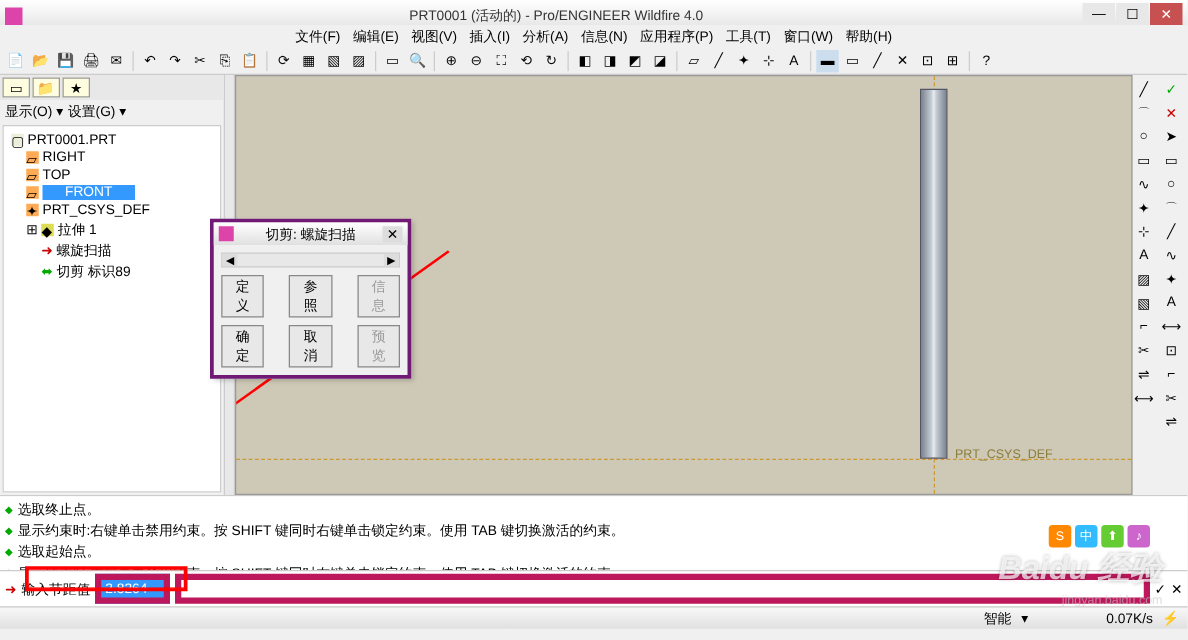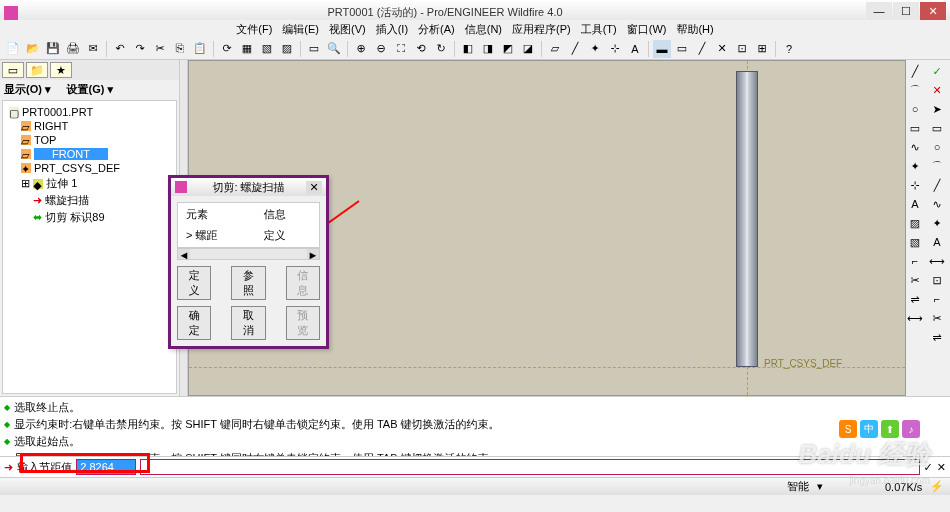--- a/index.html
+++ b/index.html
@@ -12,21 +12,21 @@
 .win-controls .close { background: #c75050; color: #fff; }
 .menubar { height: 18px; background: #f0f0f0; display: flex; align-items: center; padding: 0 4px; gap: 2px; justify-content: center; }
 .menubar span { padding: 0 4px; cursor: pointer; }
 .toolbar1, .toolbar2 { height: 22px; background: #f0f0f0; border-bottom: 1px solid #ccc; display: flex; align-items: center; padding: 0 4px; gap: 2px; }
 .tb-btn { width: 18px; height: 18px; border: 1px solid transparent; display: flex; align-items: center; justify-content: center; cursor: pointer; }
 .tb-sep { width: 1px; height: 16px; background: #ccc; margin: 0 2px; }
 .main { display: flex; height: 336px; }
 .sidebar { width: 180px; background: #f0f0f0; border-right: 1px solid #ccc; display: flex; flex-direction: column; }
 .sidebar-tabs { height: 20px; display: flex; gap: 2px; padding: 2px; background: #e8e8e8; }
 .sidebar-tabs span { width: 22px; height: 16px; border: 1px solid #999; background: #fffde0; display: flex; align-items: center; justify-content: center; cursor: pointer; }
-.sidebar-opts { height: 18px; padding: 0 4px; display: flex; gap: 16px; align-items: center; font-weight: bold; }
+.sidebar-opts { height: 18px; padding: 0 4px; display: flex; gap: 4px; align-items: center; }
 .sidebar-opts span { cursor: pointer; }
 .tree { flex: 1; background: #fff; border: 1px solid #ccc; margin: 2px; padding: 4px; overflow: auto; }
 .tree-item { padding: 1px 0 1px 14px; white-space: nowrap; cursor: pointer; display: flex; align-items: center; gap: 3px; }
 .tree-item.l1 { padding-left: 2px; }
 .tree-item.l3 { padding-left: 26px; }
 .tree-item .sel { background: #3399ff; color: #fff; padding: 0 18px; }
 .ticon { width: 10px; height: 10px; display: inline-block; }
 .viewport { flex: 1; background: #cec9b6; position: relative; border: 1px solid #999; }
 .axis-h { position: absolute; left: 0; right: 0; border-top: 1px dashed #cc9933; }
 .axis-v { position: absolute; top: 0; bottom: 0; border-left: 1px dashed #cc9933; }
@@ -44,21 +44,21 @@
 .dialog-table td { padding: 2px 6px; }
 .dialog-btns { display: flex; gap: 20px; margin-top: 6px; justify-content: space-around; }
 .dialog-btns button { padding: 1px 10px; border: 1px solid #888; background: #e8e8e8; cursor: pointer; font-size: 11px; }
 .dialog-scroll { height: 12px; background: #e8e8e8; border: 1px solid #ccc; display: flex; justify-content: space-between; }
 .dialog-scroll span { width: 12px; text-align: center; cursor: pointer; background: #ddd; }
 .messages { background: #fff; border-top: 1px solid #ccc; padding: 2px 4px; height: 60px; overflow: auto; }
 .msg-line { display: flex; align-items: center; gap: 4px; padding: 1px 0; }
 .msg-bullet { color: #0a0; font-size: 8px; }
 .msg-arrow { color: #c00; }
 .input-line { display: flex; align-items: center; gap: 4px; padding: 2px 4px; background: #fff; border-top: 1px solid #ccc; }
-.input-field { flex: 1; border: 1px solid #be185d; padding: 1px 3px; font-size: 11px; }
+.input-field { flex: 1; border: 5px solid #be185d; padding: 1px 3px; font-size: 11px; }
 .input-field.hl { background: #3399ff; color: #fff; }
 .red-box { position: absolute; border: 3px solid red; pointer-events: none; }
 .arrow-line { position: absolute; pointer-events: none; }
 .statusbar { height: 18px; background: linear-gradient(#f8f8f8,#e0e0e0); border-top: 1px solid #ccc; display: flex; align-items: center; justify-content: flex-end; padding: 0 6px; gap: 8px; font-size: 10px; }
 .watermark { position: absolute; right: 20px; bottom: 40px; color: rgba(255,255,255,.7); font-size: 26px; font-weight: bold; font-style: italic; text-shadow: 0 0 3px rgba(0,0,0,.3); pointer-events: none; }
 .watermark2 { position: absolute; right: 20px; bottom: 26px; color: rgba(200,200,200,.6); font-size: 10px; pointer-events: none; }
 .wm-icons { position: absolute; right: 30px; bottom: 74px; display: flex; gap: 3px; pointer-events: none; }
 .wm-icons span { width: 18px; height: 18px; border-radius: 3px; display: flex; align-items: center; justify-content: center; color: #fff; font-size: 10px; }
 </style>
 </head>
@@ -231,32 +231,20 @@
   </div>
 </div>
 
 <div class="dialog">
   <div class="dialog-title">
     <span></span>
     <span class="dt">切剪: 螺旋扫描</span>
     <span class="dc">✕</span>
   </div>
   <div class="dialog-body">
-    <table class="dialog-table">
-      <tbody>
-          <tr>
-            <td>元素</td>
-            <td>信息</td>
-          </tr>
-      <tr>
-            <td>&gt; <span>螺距</span></td>
-            <td>定义</td>
-          </tr>
-    </tbody>
-      </table>
     <div class="dialog-scroll">
         <span>◄</span>
         <span>►</span>
       </div>
     <div class="dialog-btns">
       <button>定义</button>
       <button>参照</button>
       <button style="color:#999">信息</button>
     </div>
     <div class="dialog-btns">

